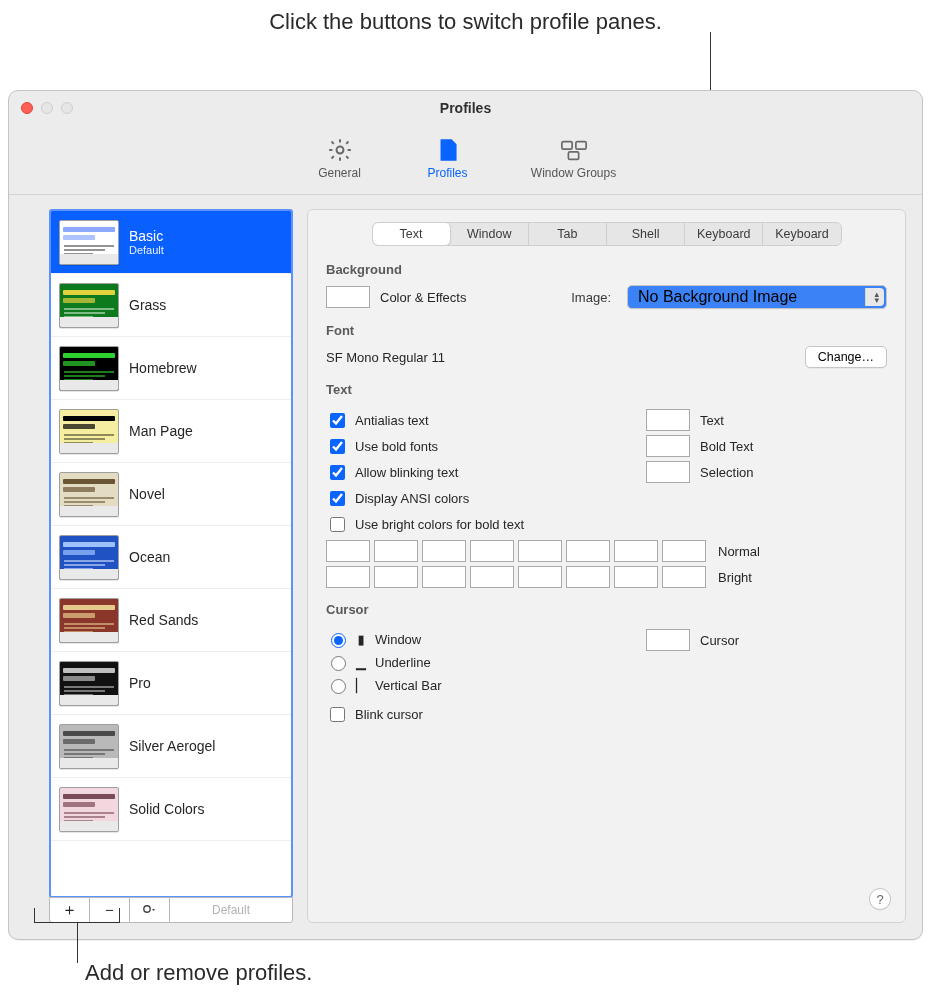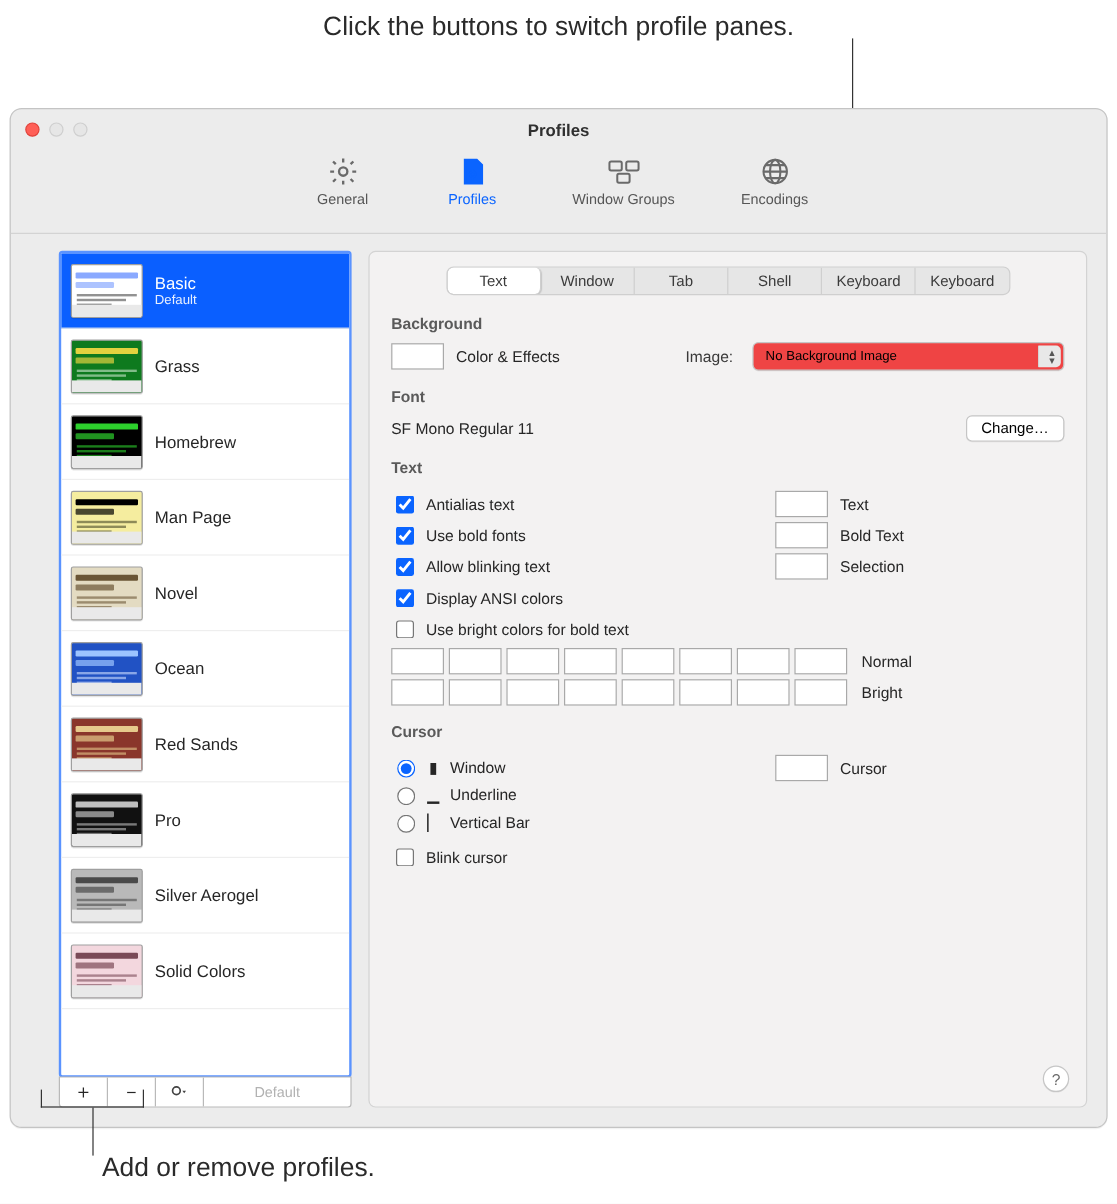--- a/index.html
+++ b/index.html
@@ -86,21 +86,21 @@
   .dot.yel { background: #e6e6e6; border: .5px solid #cfcfcf; }
   .dot.grn { background: #e6e6e6; border: .5px solid #cfcfcf; }
   .win-title {
     position: absolute; left: 0; right: 0; text-align: center;
     font-weight: 600; font-size: 14px; color: #303030;
   }
 
   .toolbar {
     height: 70px;
     display: flex; gap: 18px;
-    justify-content: center; align-items: flex-start;
+    justify-content: center; align-items: center;
     padding-bottom: 6px;
     border-bottom: 1px solid var(--border-light);
   }
   .tb-item {
     width: 90px;
     display: flex; flex-direction: column; align-items: center; gap: 2px;
     padding: 4px 2px 2px 2px;
     border-radius: 6px;
     color: #565656;
     cursor: default;
@@ -238,25 +238,25 @@
   .color-well .sw {
     width: 100%; height: 100%;
   }
 
   .lbl-inline { font-size: 13px; }
   .muted-label { color: #3a3a3a; margin-left: auto; margin-right: 6px; }
 
   .popup {
     appearance: none;
     height: 24px;
-    background: #ef4444;
+    background: #3b82f6;
     border: 1px solid #c5c5c5;
     border-radius: 5px;
     padding: 0 26px 0 10px;
-    font-size: 11px;
+    font-size: 16px;
     position: relative;
     min-width: 260px;
     box-shadow: 0 .5px 0 rgba(0,0,0,.05);
   }
   .popup-wrap { position: relative; display:inline-block; }
   .popup-wrap::after {
     content: "";
     position:absolute; right:3px; top:3px; bottom:3px; width:18px;
     background: #e8e8e8;
     border-left: 1px solid #d4d4d4;
@@ -356,30 +356,20 @@
       </div>
       <div class="tb-item wide">
         <span class="ic">
           <svg width="30" height="24" viewBox="0 0 30 24" fill="none" stroke="#6a6a6a" stroke-width="1.8">
             <rect x="2" y="3" width="11" height="8" rx="1.5"></rect>
             <rect x="17" y="3" width="11" height="8" rx="1.5"></rect>
             <rect x="9" y="14" width="11" height="8" rx="1.5"></rect>
           </svg>
         </span>
         <span class="lbl">Window Groups</span>
-      </div>
-      <div class="tb-item">
-        <span class="ic">
-          <svg width="26" height="26" viewBox="0 0 24 24" fill="none" stroke="#6a6a6a" stroke-width="1.6">
-            <circle cx="12" cy="12" r="9"></circle>
-            <ellipse cx="12" cy="12" rx="4" ry="9"></ellipse>
-            <path d="M3 12h18M4.5 7h15M4.5 17h15"></path>
-          </svg>
-        </span>
-        <span class="lbl">Encodings</span>
       </div>
     </div>
 
   <div class="body">
 
     <div class="sidebar">
       <div class="profile-list" id="profile-list">
           <div class="profile-row selected">
             <div class="thumb" style="background:#ffffff;color:#4a4a4a">
               <div class="bar top" style="background:#8aa9ff"></div>

